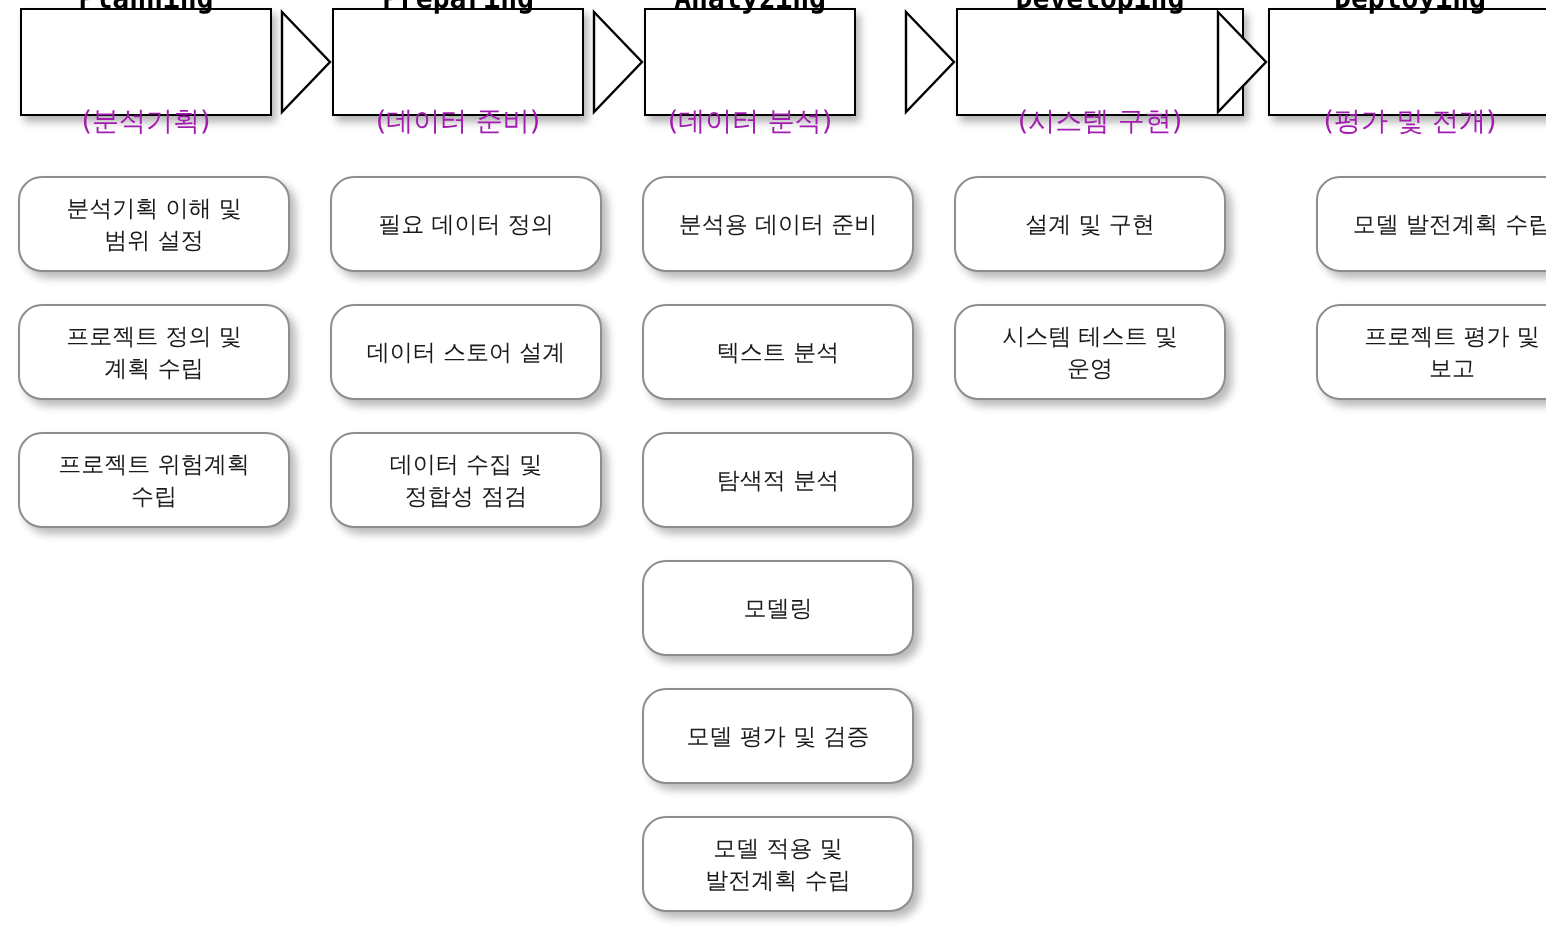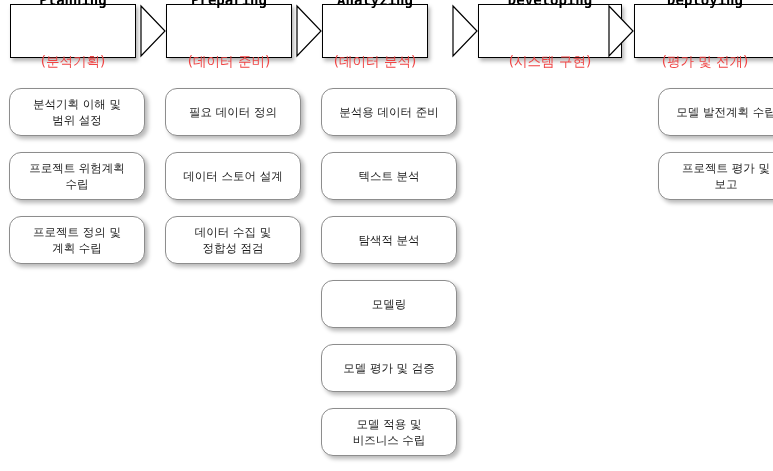--- a/index.html
+++ b/index.html
@@ -55,21 +55,21 @@
   .phase-en {
     font-size: 14px;
     font-weight: bold;
     color: #000000;
     font-family: "DejaVu Sans Mono", "Liberation Mono", monospace;
     letter-spacing: 0px;
     white-space: nowrap;
   }
   .phase-ko {
     font-size: 13.5px;
-    color: #ef4444;
+    color: #a21caf;
     white-space: nowrap;
     margin-top: 1px;
   }
   .arrow {
     position: absolute;
     top: 4px;
     width: 26px;
     height: 54px;
   }
   .arrow svg { display: block; }
@@ -160,43 +160,48 @@
       <div class="phase-box">
         <div class="phase-en">Deploying</div>
         <div class="phase-ko">(평가 및 전개)</div>
       </div>
     </div>
   </div>
 
   <div class="col" style="left:9px;">
     <div class="task">분석기획 이해 및
 범위 설정</div>
+    <div class="task">프로젝트 정의 및
+계획 수립</div>
     <div class="task">프로젝트 위험계획
 수립</div>
-    <div class="task">프로젝트 정의 및
-계획 수립</div>
   </div>
 
   <div class="col" style="left:165px;">
     <div class="task">필요 데이터 정의</div>
     <div class="task">데이터 스토어 설계</div>
     <div class="task">데이터 수집 및
 정합성 점검</div>
   </div>
 
   <div class="col" style="left:321px;">
     <div class="task">분석용 데이터 준비</div>
     <div class="task">텍스트 분석</div>
     <div class="task">탐색적 분석</div>
     <div class="task">모델링</div>
     <div class="task">모델 평가 및 검증</div>
     <div class="task">모델 적용 및
-비즈니스 수립</div>
-  </div>
-
+발전계획 수립</div>
+  </div>
+
+  <div class="col" style="left:477px;">
+    <div class="task">설계 및 구현</div>
+    <div class="task">시스템 테스트 및
+운영</div>
+  </div>
 
   <div class="col" style="left:658px;">
     <div class="task">모델 발전계획 수립</div>
     <div class="task">프로젝트 평가 및
 보고</div>
   </div>
 
 </div>
 
 </body></html>

